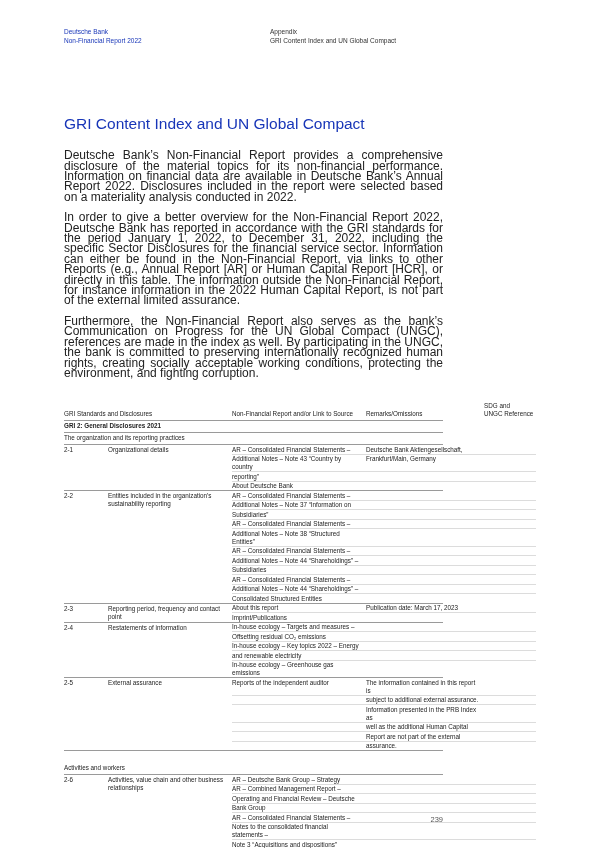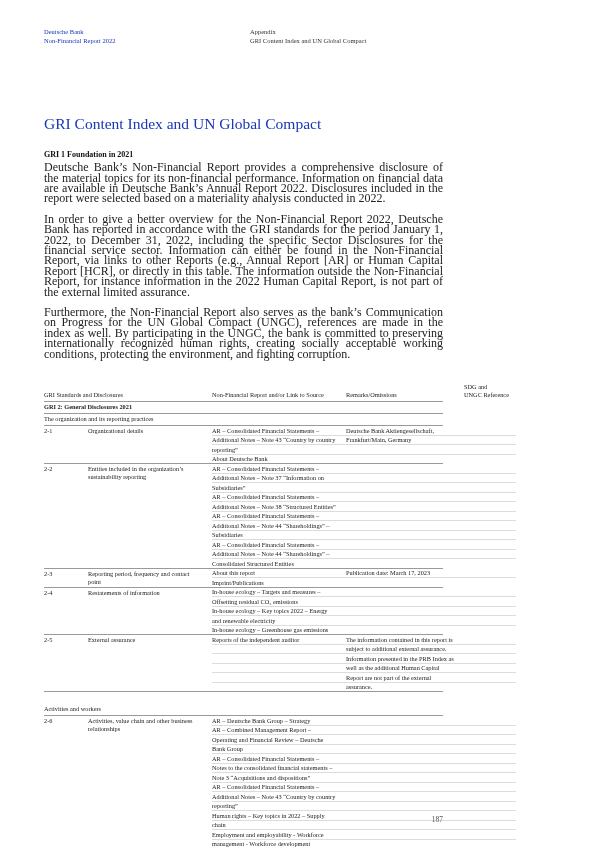--- a/index.html
+++ b/index.html
@@ -2,21 +2,21 @@
 <html style="--accent: #1836b8;"><head>
 <meta charset="utf-8">
 <style>
   * { margin:0; padding:0; box-sizing:border-box; }
   html,body { background:#ffffff; }
   body {
     width:600px; height:848px; overflow:hidden; position:relative;
     font-family:"Liberation Sans", sans-serif; color:#222;
     -webkit-font-smoothing:antialiased;
   }
-  .page { width:506px; height:848px; padding:28px 63px 0 44px; position:relative;font-family:Liberation Serif, serif; }
+  .page { width:506px; height:848px; padding:28px 63px 0 64px; position:relative; }
 
   
   .top-header { display:flex; font-size:6.5px; line-height:8.6px; }
   .brand-block { width:206px; color:var(--accent,#1836b8); }
   .ref-block { color:#333; }
 
   
   .title { margin-top:70px; font-size:15.5px; font-weight:400; color:var(--accent,#1836b8); }
 
   
@@ -59,21 +59,20 @@
     </div>
     <div class="ref-block">
       <div>Appendix</div>
       <div>GRI Content Index and UN Global Compact</div>
     </div>
   </div>
 
   <h1 class="title">GRI Content Index and UN Global Compact</h1>
 
   <section class="intro">
-    <h2>GRI 1 Foundation in 2021</h2>
     <p>Deutsche Bank’s Non-Financial Report provides a comprehensive disclosure of the material topics for its non-financial performance. Information on financial data are available in Deutsche Bank’s Annual Report 2022. Disclosures included in the report were selected based on a materiality analysis conducted in 2022.</p>
     <p>In order to give a better overview for the Non-Financial Report 2022, Deutsche Bank has reported in accordance with the GRI standards for the period January 1, 2022, to December 31, 2022, including the specific Sector Disclosures for the financial service sector. Information can either be found in the Non-Financial Report, via links to other Reports (e.g., Annual Report [AR] or Human Capital Report [HCR], or directly in this table. The information outside the Non-Financial Report, for instance information in the 2022 Human Capital Report, is not part of the external limited assurance.</p>
     <p>Furthermore, the Non-Financial Report also serves as the bank’s Communication on Progress for the UN Global Compact (UNGC), references are made in the index as well. By participating in the UNGC, the bank is committed to preserving internationally recognized human rights, creating socially acceptable working conditions, protecting the environment, and fighting corruption.</p>
   </section>
 
   <div class="gri-table">
     <div class="thead">
       <div class="th span2">GRI Standards and Disclosures</div>
       <div class="th">Non-Financial Report and/or Link to Source</div>
       <div class="th">Remarks/Omissions</div>
@@ -339,15 +338,15 @@
             <div class="line-row">
               <div class="l-src">AR – Combined Management Report –</div>
               <div class="l-rem">Information incomplete/unavailable. The</div>
               <div class="l-sdg">SDG 8</div>
             </div>
           </div>
         </div>
       </div>
   </div>
 
-  <div class="page-number">187</div>
+  <div class="page-number">239</div>
 
 </div>
 
 </body></html>

